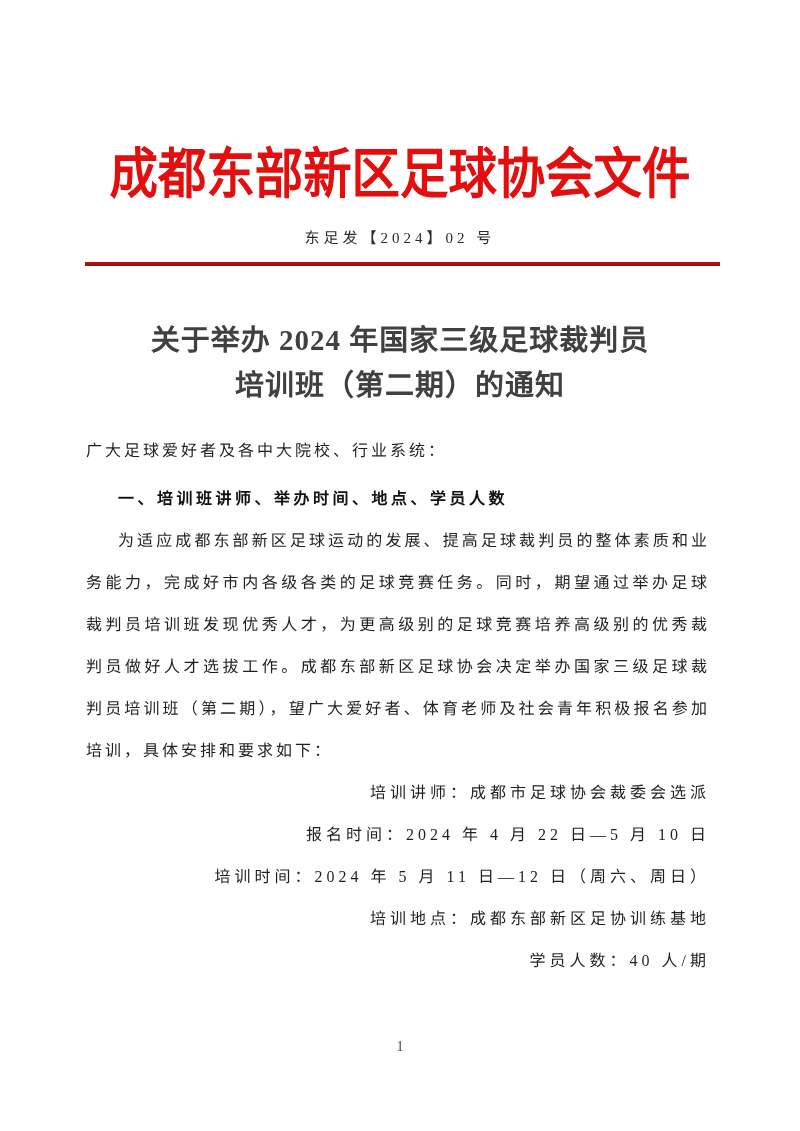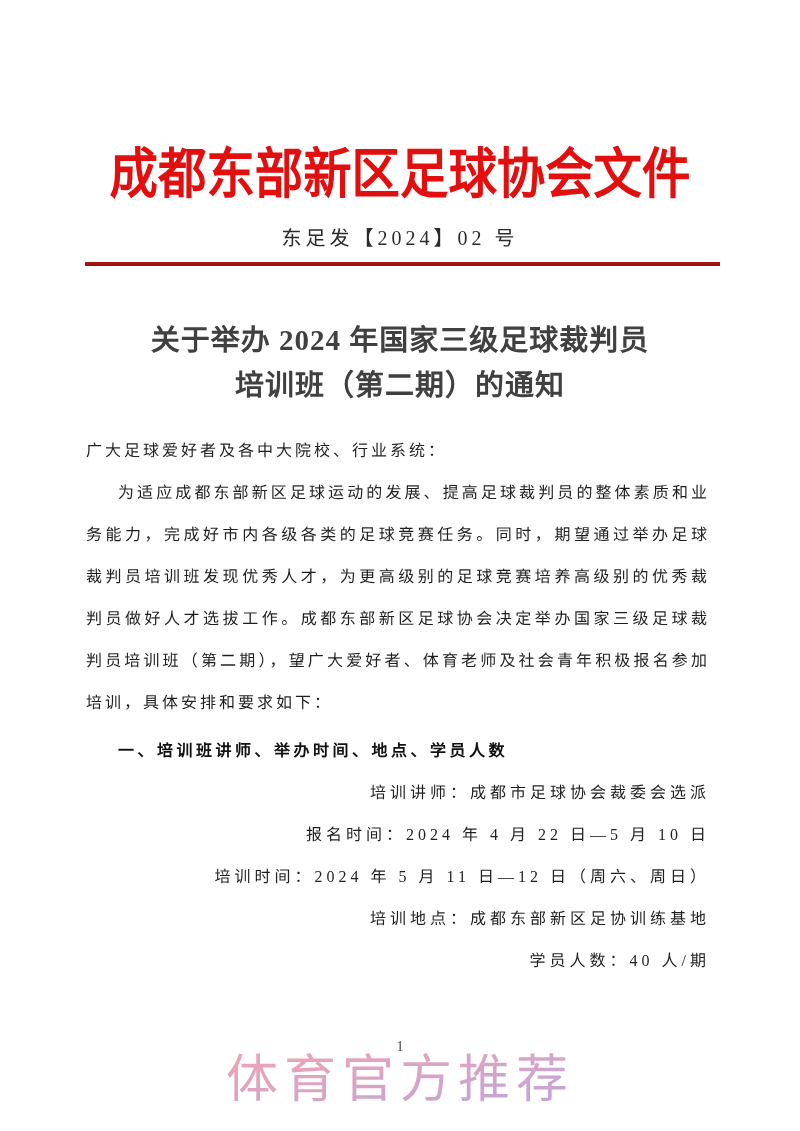--- a/index.html
+++ b/index.html
@@ -27,21 +27,21 @@
     color: var(--header-red, #e30e0e);
     letter-spacing: 0px;
     transform: scaleX(0.88);
     transform-origin: 50% 50%;
     white-space: nowrap;
   }
   
   .doc-number {
     margin-top: 14px;
     text-align: center;
-    font-size: 20px;
+    font-size: 15px;
     line-height: 28px;
     color: #2b2b2b;
     letter-spacing: 4px;
   }
   
   .red-divider {
     margin: 10px 80px 0 85px;
     height: 4px;
     background: linear-gradient(180deg, var(--divider-red, #b41414), #9c0f0f);
   }
@@ -119,28 +119,27 @@
   <div class="red-divider"></div>
 
   <h1 class="doc-title">
     <span class="line">关于举办 2024 年国家三级足球裁判员</span>
     <span class="line">培训班（第二期）的通知</span>
   </h1>
 
   <div class="body">
     <p class="salutation">广大足球爱好者及各中大院校、行业系统：</p>
 
+    <p class="indent section-heading">一、培训班讲师、举办时间、地点、学员人数</p>
+
     <p class="indent">为适应成都东部新区足球运动的发展、提高足球裁判员的整体素质和业务能力，完成好市内各级各类的足球竞赛任务。同时，期望通过举办足球裁判员培训班发现优秀人才，为更高级别的足球竞赛培养高级别的优秀裁判员做好人才选拔工作。成都东部新区足球协会决定举办国家三级足球裁判员培训班（第二期），望广大爱好者、体育老师及社会青年积极报名参加培训，具体安排和要求如下：</p>
-
-    <p class="indent section-heading">一、培训班讲师、举办时间、地点、学员人数</p>
 
     <p class="indent info-line">培训讲师：成都市足球协会裁委会选派</p>
     <p class="indent info-line">报名时间：2024 年 4 月 22 日—5 月 10 日</p>
     <p class="indent info-line">培训时间：2024 年 5 月 11 日—12 日（周六、周日）</p>
     <p class="indent info-line">培训地点：成都东部新区足协训练基地</p>
     <p class="indent info-line">学员人数：40 人/期</p>
   </div>
 
   <div class="page-number">1</div>
 
-  <div class="watermark">体育官方推荐</div>
 
 </div>
 
 </body></html>

